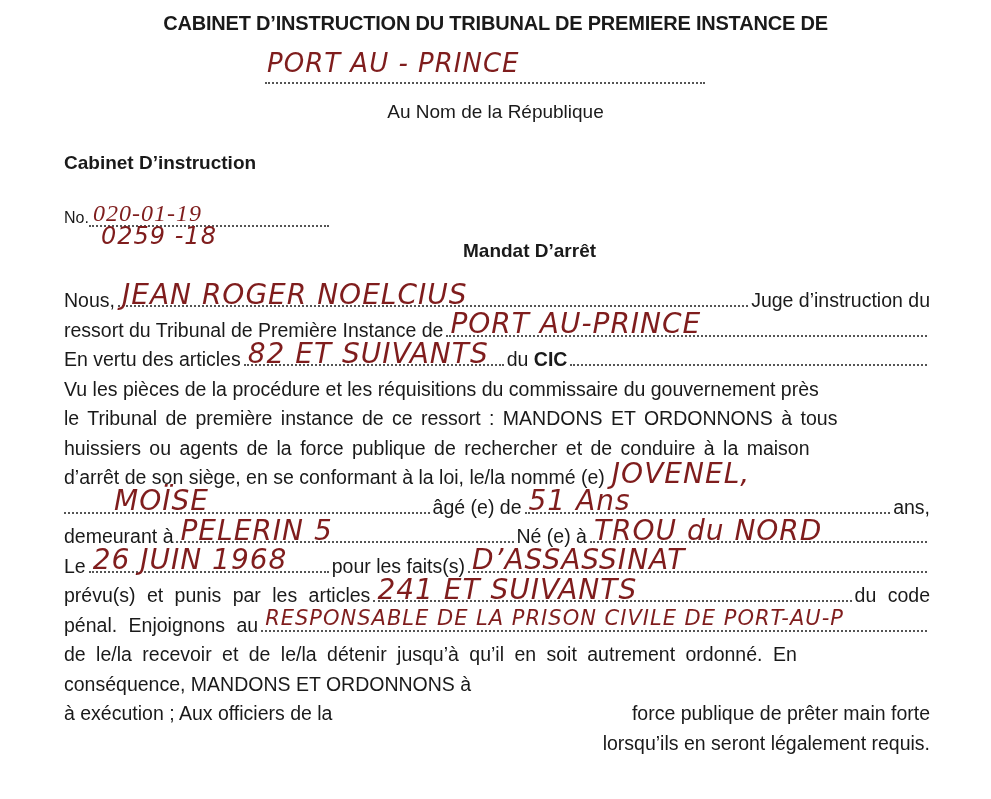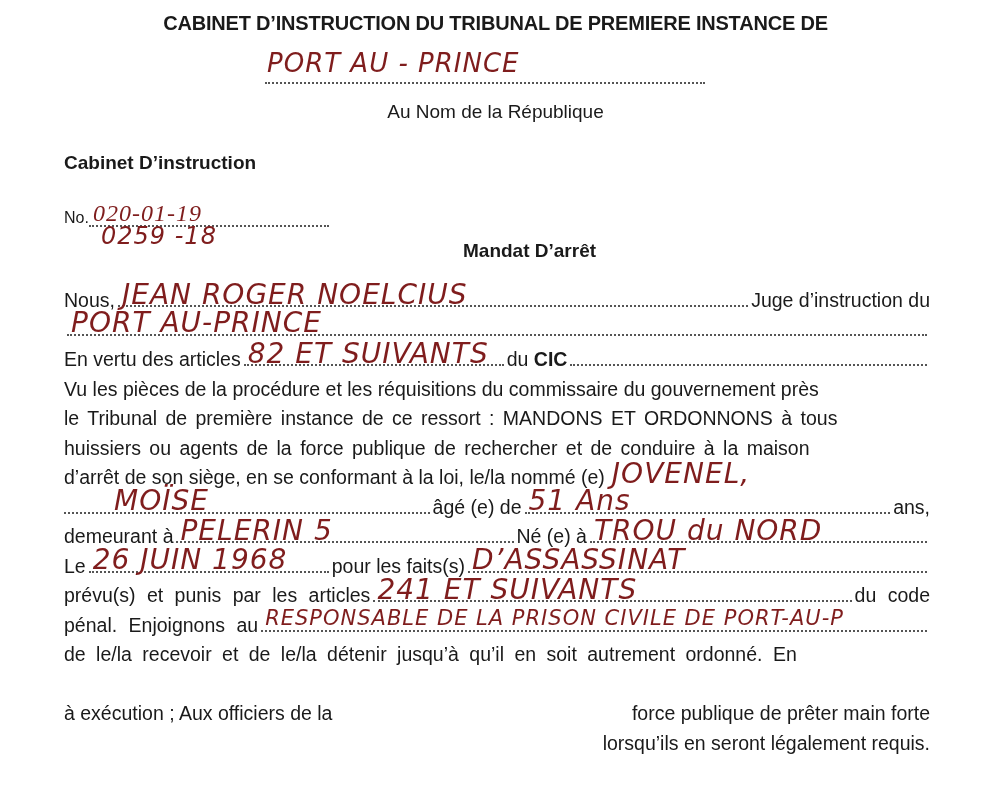--- a/index.html
+++ b/index.html
@@ -46,20 +46,21 @@
 
   <div class="body">
     <div class="ln">
       <span>Nous,</span>
       <span class="fill">
           <span class="hw">JEAN  ROGER   NOELCIUS</span>
         </span>
       <span>Juge d’instruction du</span>
     </div>
     <div class="ln">
+      <span>ressort du Tribunal de Première Instance de</span>
       <span class="fill">
           <span class="hw">PORT AU-PRINCE</span>
         </span>
     </div>
     <div class="ln">
       <span>En vertu des articles</span>
       <span class="fill" style="flex:0 0 260px">
           <span class="hw">82  ET  SUIVANTS</span>
         </span>
       <span>du</span>&nbsp;<b>CIC</b>
@@ -120,20 +121,21 @@
     <div class="ln">
       <span style="word-spacing:6px">pénal. Enjoignons au</span>
       <span class="fill">
           <span class="hw" style="font-size:21px">RESPONSABLE DE LA PRISON CIVILE DE PORT-AU-P</span>
         </span>
     </div>
     <div class="ln just">
         <span style="word-spacing:5px">de le/la recevoir et de le/la détenir jusqu’à qu’il en soit autrement ordonné. En</span>
       </div>
     <div class="ln just">
+      <span>conséquence, MANDONS ET ORDONNONS à</span>
     </div>
     <div class="ln just">
       <span>à exécution ; Aux officiers de la</span>
       <span>force publique de prêter main forte</span>
     </div>
     <div class="ln">
         <span>lorsqu’ils en seront légalement requis.</span>
       </div>
   </div>
 </div>

